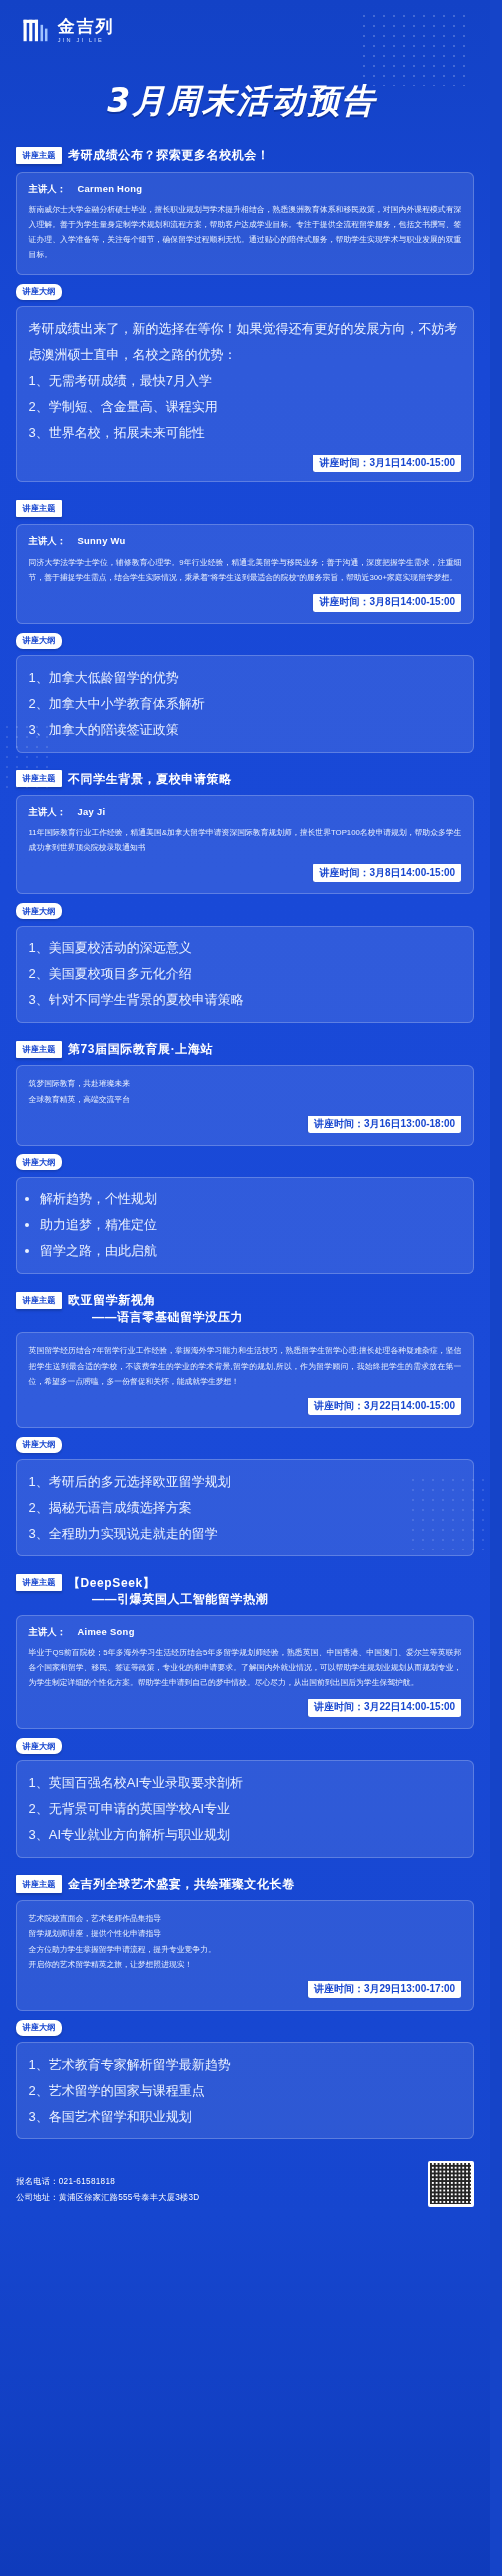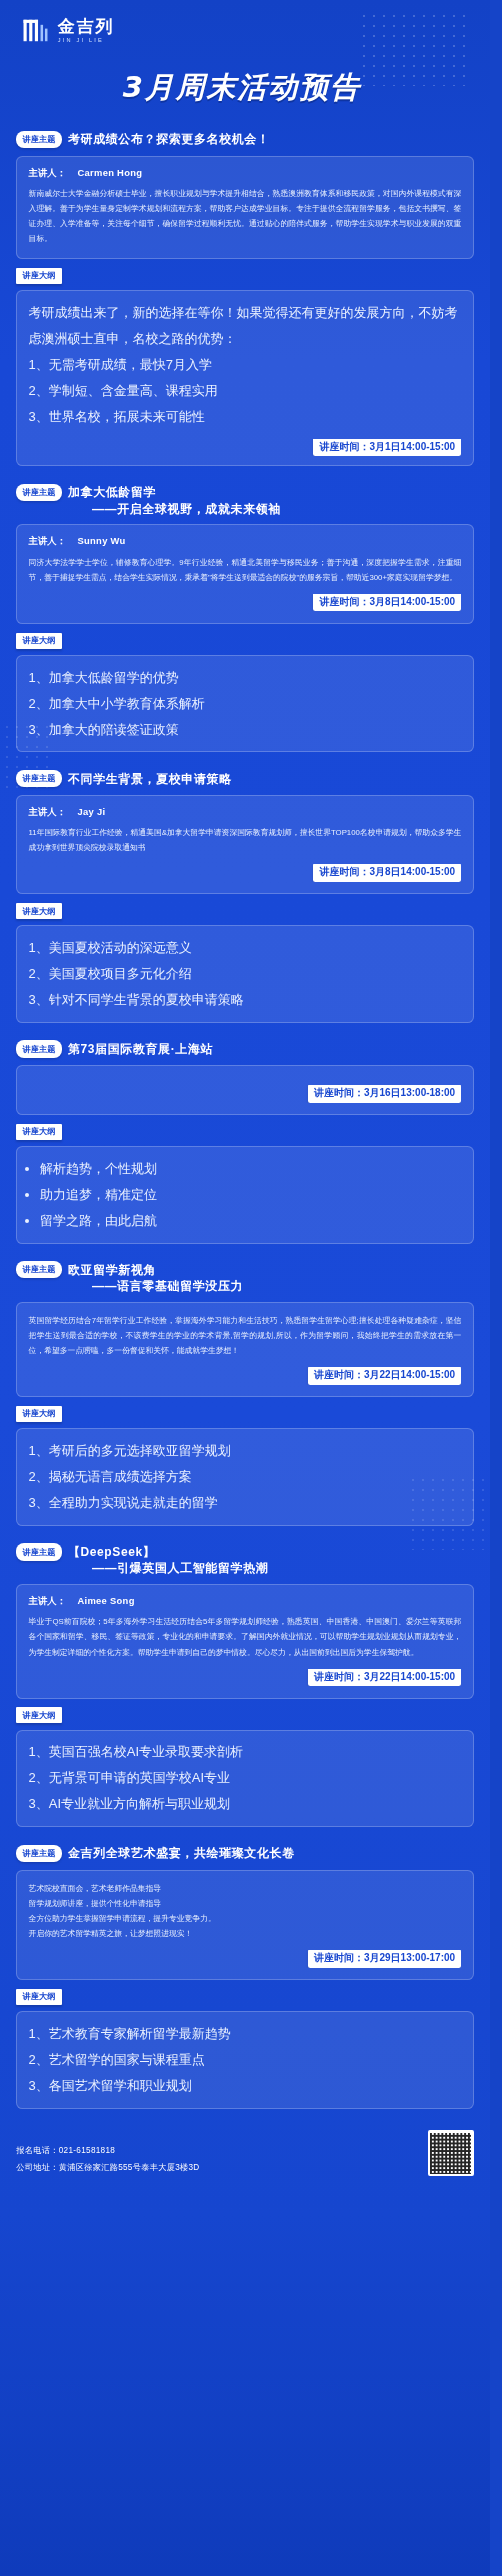--- a/index.html
+++ b/index.html
@@ -40,41 +40,41 @@
   .logo-mark svg { display:block; }
   .logo-text { line-height:1; }
   .logo-cn {
     font-size:17px; font-weight:bold; letter-spacing:1.9px; color:#fff;
     font-family:"DejaVu Sans","Liberation Sans",sans-serif;
   }
   .logo-en {
     font-size:5.6px; letter-spacing:2.2px; color:#cfe0ff; margin-top:2.5px;
   }
   .banner-title {
-    margin-top:23px;
+    margin-top:34px;
     text-align:center;
-    font-size:29px;
+    font-size:33px;
     font-weight:bold;
     font-style:italic;
     letter-spacing:1.9px;
     font-family:"DejaVu Sans","Liberation Sans",sans-serif;
     text-shadow:0 1.9px 0 rgba(10,40,130,.55);
     padding-right:6.3px;
   }
 
   
   .section { position:relative; margin:16.3px 16.3px 0 16.3px; }
   .topic-row { display:flex; align-items:flex-start; gap:6.3px; }
   .topic-tag {
     background:#ffffff;
     color:#1746cf;
     font-size:8.2px;
     font-weight:bold;
     padding:3.1px 6.3px;
-    border-radius:8px;
+    border-radius:1px;
     white-space:nowrap;
     flex:none;
     margin-top:1.3px;
     box-shadow:0 1.3px 2.5px rgba(0,0,0,.18);
   }
   .topic-title {
     font-size:12px;
     font-weight:bold;
     letter-spacing:0.6px;
     line-height:1.35;
@@ -106,21 +106,21 @@
     text-align:justify;
   }
   .outline-block { margin-top:8.8px; }
   .outline-tag {
     display:inline-block;
     background:#ffffff;
     color:#1746cf;
     font-size:8.2px;
     font-weight:bold;
     padding:2.5px 6.3px;
-    border-radius:1px;
+    border-radius:7px;
     box-shadow:0 1.3px 2.5px rgba(0,0,0,.18);
   }
   .outline-body {
     margin-top:6.3px;
     background:rgba(255,255,255,.10);
     border:0.6px solid rgba(255,255,255,.22);
     border-radius:6.3px;
     padding:8.8px 11.3px;
   }
   .outline-body ol, .outline-body ul { padding-left:11.3px; }
@@ -221,24 +221,20 @@
         <div class="time-row clearfix">
           <span class="time-pill"><span>讲座时间：</span><span>3月1日14:00-15:00</span></span>
         </div>
       </div>
     </div>
   </div>
 
   <div class="section">
     <div class="topic-row">
       <span class="topic-tag">讲座主题</span>
-      <span class="topic-title">
-        <span>加拿大低龄留学</span>
-        <span class="second">——开启全球视野，成就未来领袖</span>
-      </span>
     </div>
     <div class="card">
       <div class="speaker">
         <span class="label">主讲人：</span>
         <span class="name">Sunny Wu</span>
       </div>
       <div class="desc">同济大学法学学士学位，辅修教育心理学。9年行业经验，精通北美留学与移民业务；善于沟通，深度把握学生需求，注重细节，善于捕捉学生需点，结合学生实际情况，秉承着"将学生送到最适合的院校"的服务宗旨，帮助近300+家庭实现留学梦想。</div>
       <div class="time-row clearfix">
         <span class="time-pill"><span>讲座时间：</span><span>3月8日14:00-15:00</span></span>
       </div>
@@ -277,20 +273,22 @@
       </div>
     </div>
   </div>
 
   <div class="section">
     <div class="topic-row">
       <span class="topic-tag">讲座主题</span>
       <span class="topic-title">第73届国际教育展·上海站</span>
     </div>
     <div class="card">
+      <div class="desc" style="white-space:pre-line">筑梦国际教育，共赴璀璨未来
+全球教育精英，高端交流平台</div>
       <div class="time-row clearfix">
         <span class="time-pill"><span>讲座时间：</span><span>3月16日13:00-18:00</span></span>
       </div>
     </div>
     <div class="outline-block">
       <span class="outline-tag">讲座大纲</span>
       <div class="outline-body">
         <ul>
           <li>解析趋势，个性规划</li>
           <li>助力追梦，精准定位</li>

